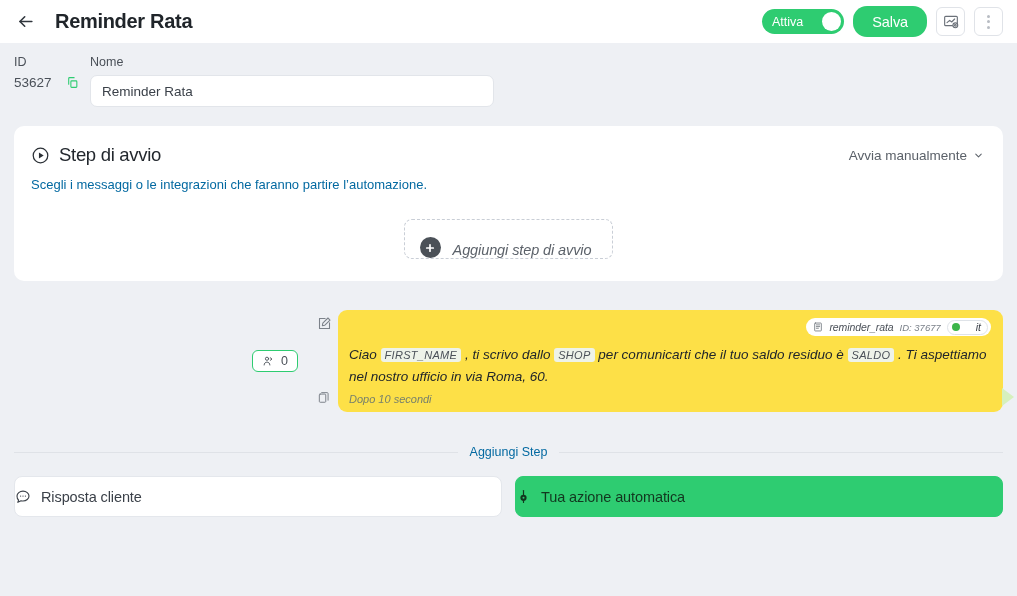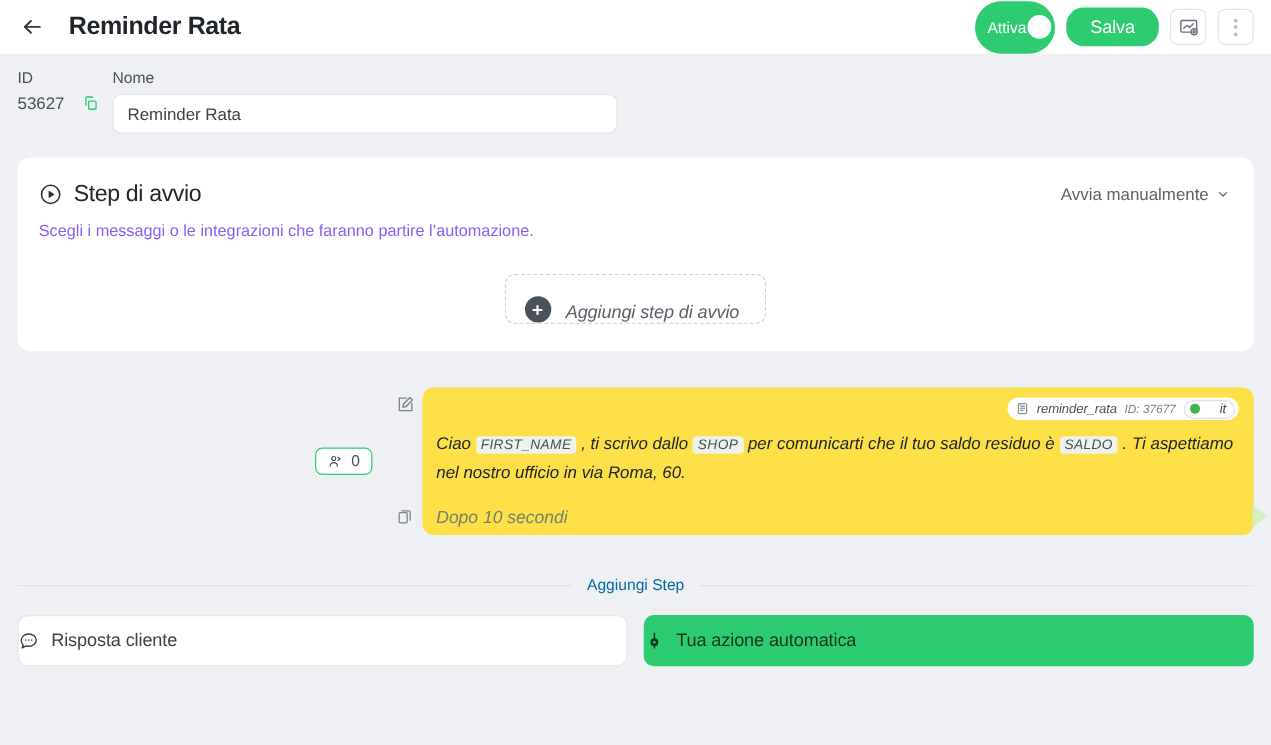--- a/index.html
+++ b/index.html
@@ -41,27 +41,27 @@
     margin-left: 17px;
     white-space: nowrap;
   }
   .topbar-right {
     margin-left: auto;
     display: flex;
     align-items: center;
     gap: 9px;
   }
   .toggle-pill {
-    height: 42px;
+    height: 25px;
     background: #2ecc71;
     border-radius: 999px;
     display: flex;
     align-items: center;
     padding: 0 3px 0 10px;
-    gap: 1px;
+    gap: 19px;
     cursor: pointer;
     min-width: 64px;
   }
   .toggle-pill .tlabel {
     font-size: 12.5px;
     color: #ffffff;
     font-weight: 400;
     white-space: nowrap;
   }
   .toggle-knob {
@@ -165,21 +165,21 @@
     align-items: center;
     gap: 6px;
     font-size: 13.5px;
     color: #5b6views;
     color: #5b6169;
     cursor: pointer;
     padding-right: 2px;
   }
   .card-sub {
     font-size: 13px;
-    color: #8b5cf6;
+    color: #0369a1;
     margin-top: 11px;
   }
   .add-start-wrap {
     display: flex;
     justify-content: center;
     margin-top: 27px;
   }
   .add-start-btn {
     border: 1px dashed #c9ced6;
     border-radius: 8px;
@@ -312,22 +312,22 @@
     background: #eef3e9;
     border-radius: 3px;
     padding: 1px 4px;
     font-size: 11px;
     letter-spacing: 0.3px;
     color: #4a5058;
     font-family: "Liberation Sans", sans-serif;
     white-space: nowrap;
   }
   .bubble-foot {
-    margin-top: 17px;
-    font-size: 14px;
+    margin-top: 6px;
+    font-size: 11px;
     color: #77806c;
   }
 
   
   .divider {
     display: flex;
     align-items: center;
     gap: 12px;
     margin: 33px 14px 0 14px;
   }

